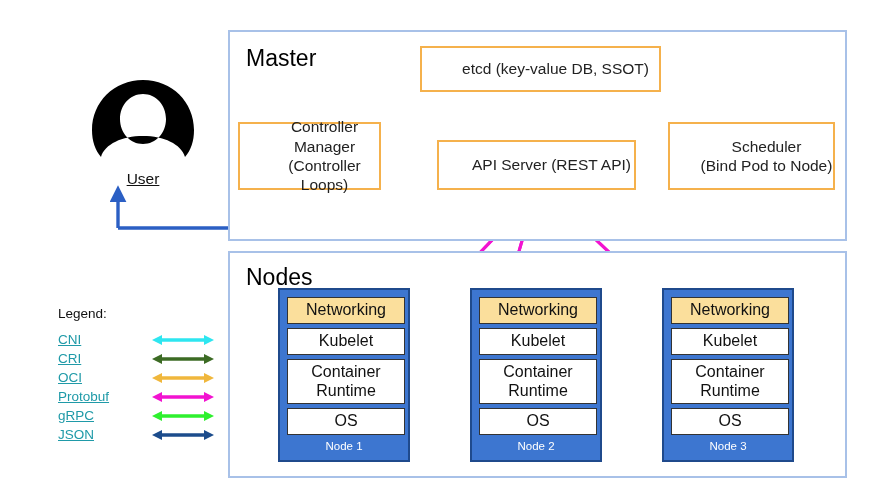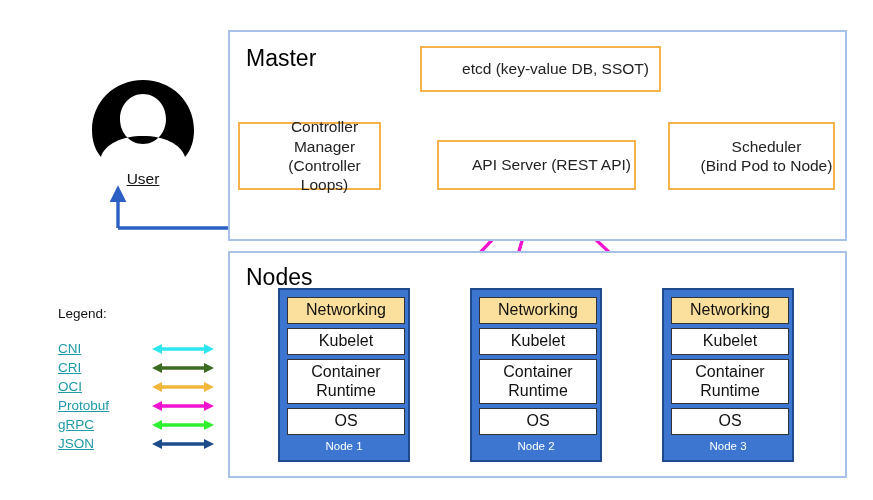--- a/index.html
+++ b/index.html
@@ -95,21 +95,21 @@
     left: 0;
   }
 
   
   .legend {
     position: absolute;
   }
   .legend-title {
     font-size: 13.5px;
     color: #111111;
-    margin-bottom: 16px;
+    margin-bottom: 7px;
     line-height: 1.35;
   }
   .legend-row {
     display: flex;
     align-items: center;
     height: 19px;
     gap: 20px;
   }
   .legend-label {
     font-size: 13.5px;

